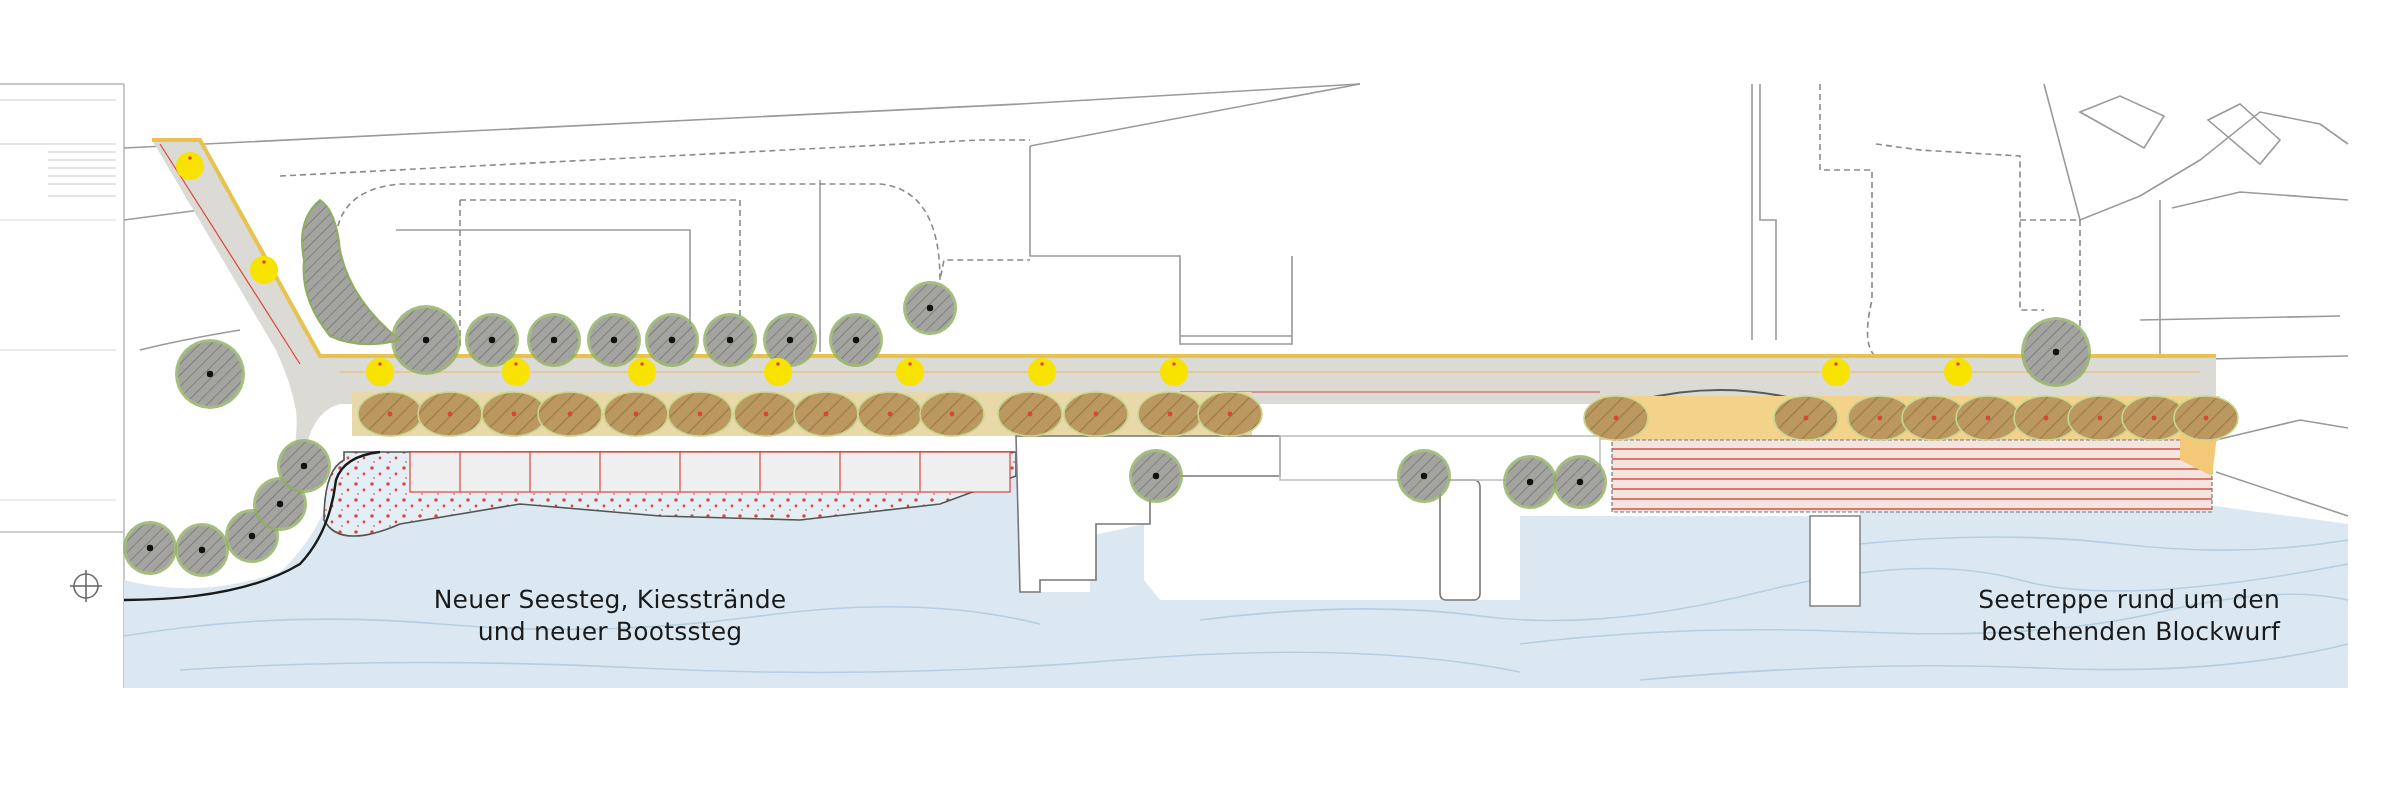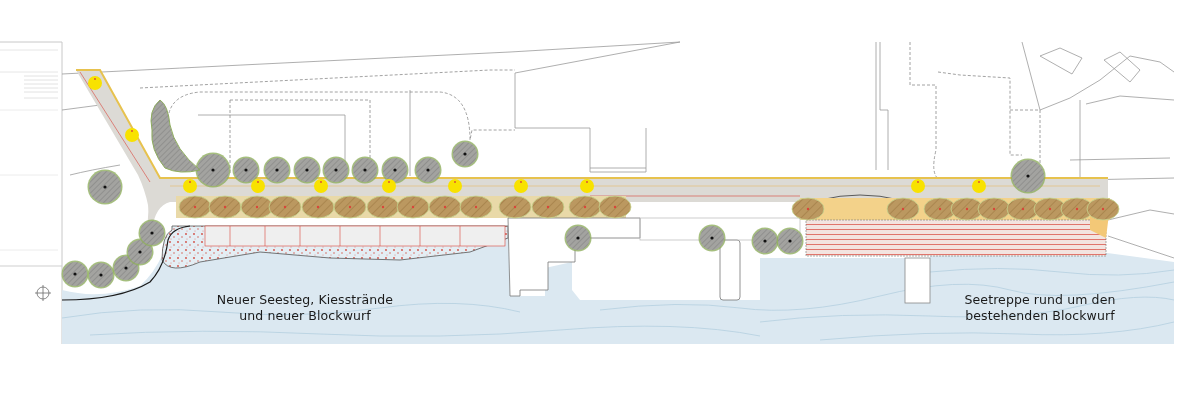--- a/index.html
+++ b/index.html
@@ -1,21 +1,21 @@
 <!DOCTYPE html>
 <html><head>
 <meta charset="utf-8">
 <style>
   html, body { margin:0; padding:0; background:#ffffff; }
   body { width:1200px; height:400px; position:relative; overflow:hidden; font-family:"Liberation Sans", sans-serif; }
   #stage { position:absolute; left:0; top:0; width:1132px; height:400px; }
   .label { position:absolute; font-family:"DejaVu Sans", sans-serif; font-size:12.5px; color:#1a1a1a; line-height:16px; letter-spacing:0.1px; }
   .label span { display:block; }
   #label-left { left:200px; top:292px; width:210px; text-align:center; }
-  #label-right { left:940px; top:292px; width:200px; text-align:center; }
+  #label-right { left:940px; top:292px; width:200px; text-align:right; }
 </style>
 </head>
 <body>
 
 <div id="stage">
   <svg width="1200" height="400" viewBox="0 0 1200 400" xmlns="http://www.w3.org/2000/svg">
     <defs>
       <pattern id="hatch" width="4" height="4" patternUnits="userSpaceOnUse" patternTransform="rotate(45)">
         <rect width="4" height="4" fill="#a3a3a0"></rect>
         <line x1="0" y1="0" x2="0" y2="4" stroke="#7e7e7c" stroke-width="1"></line>
@@ -363,19 +363,19 @@
         <circle cx="587" cy="182" r="0.9" fill="#d9453a"></circle>
         <circle cx="918" cy="186" r="7" fill="#f8e200"></circle>
         <circle cx="918" cy="182" r="0.9" fill="#d9453a"></circle>
         <circle cx="979" cy="186" r="7" fill="#f8e200"></circle>
         <circle cx="979" cy="182" r="0.9" fill="#d9453a"></circle>
       </g>
   </svg>
 
   <div class="label" id="label-left">
     <span>Neuer Seesteg, Kiesstrände</span>
-    <span>und neuer Blockwurf</span>
+    <span>und neuer Bootssteg</span>
   </div>
   <div class="label" id="label-right">
     <span>Seetreppe rund um den</span>
     <span>bestehenden Blockwurf</span>
   </div>
 </div>
 
 </body></html>

